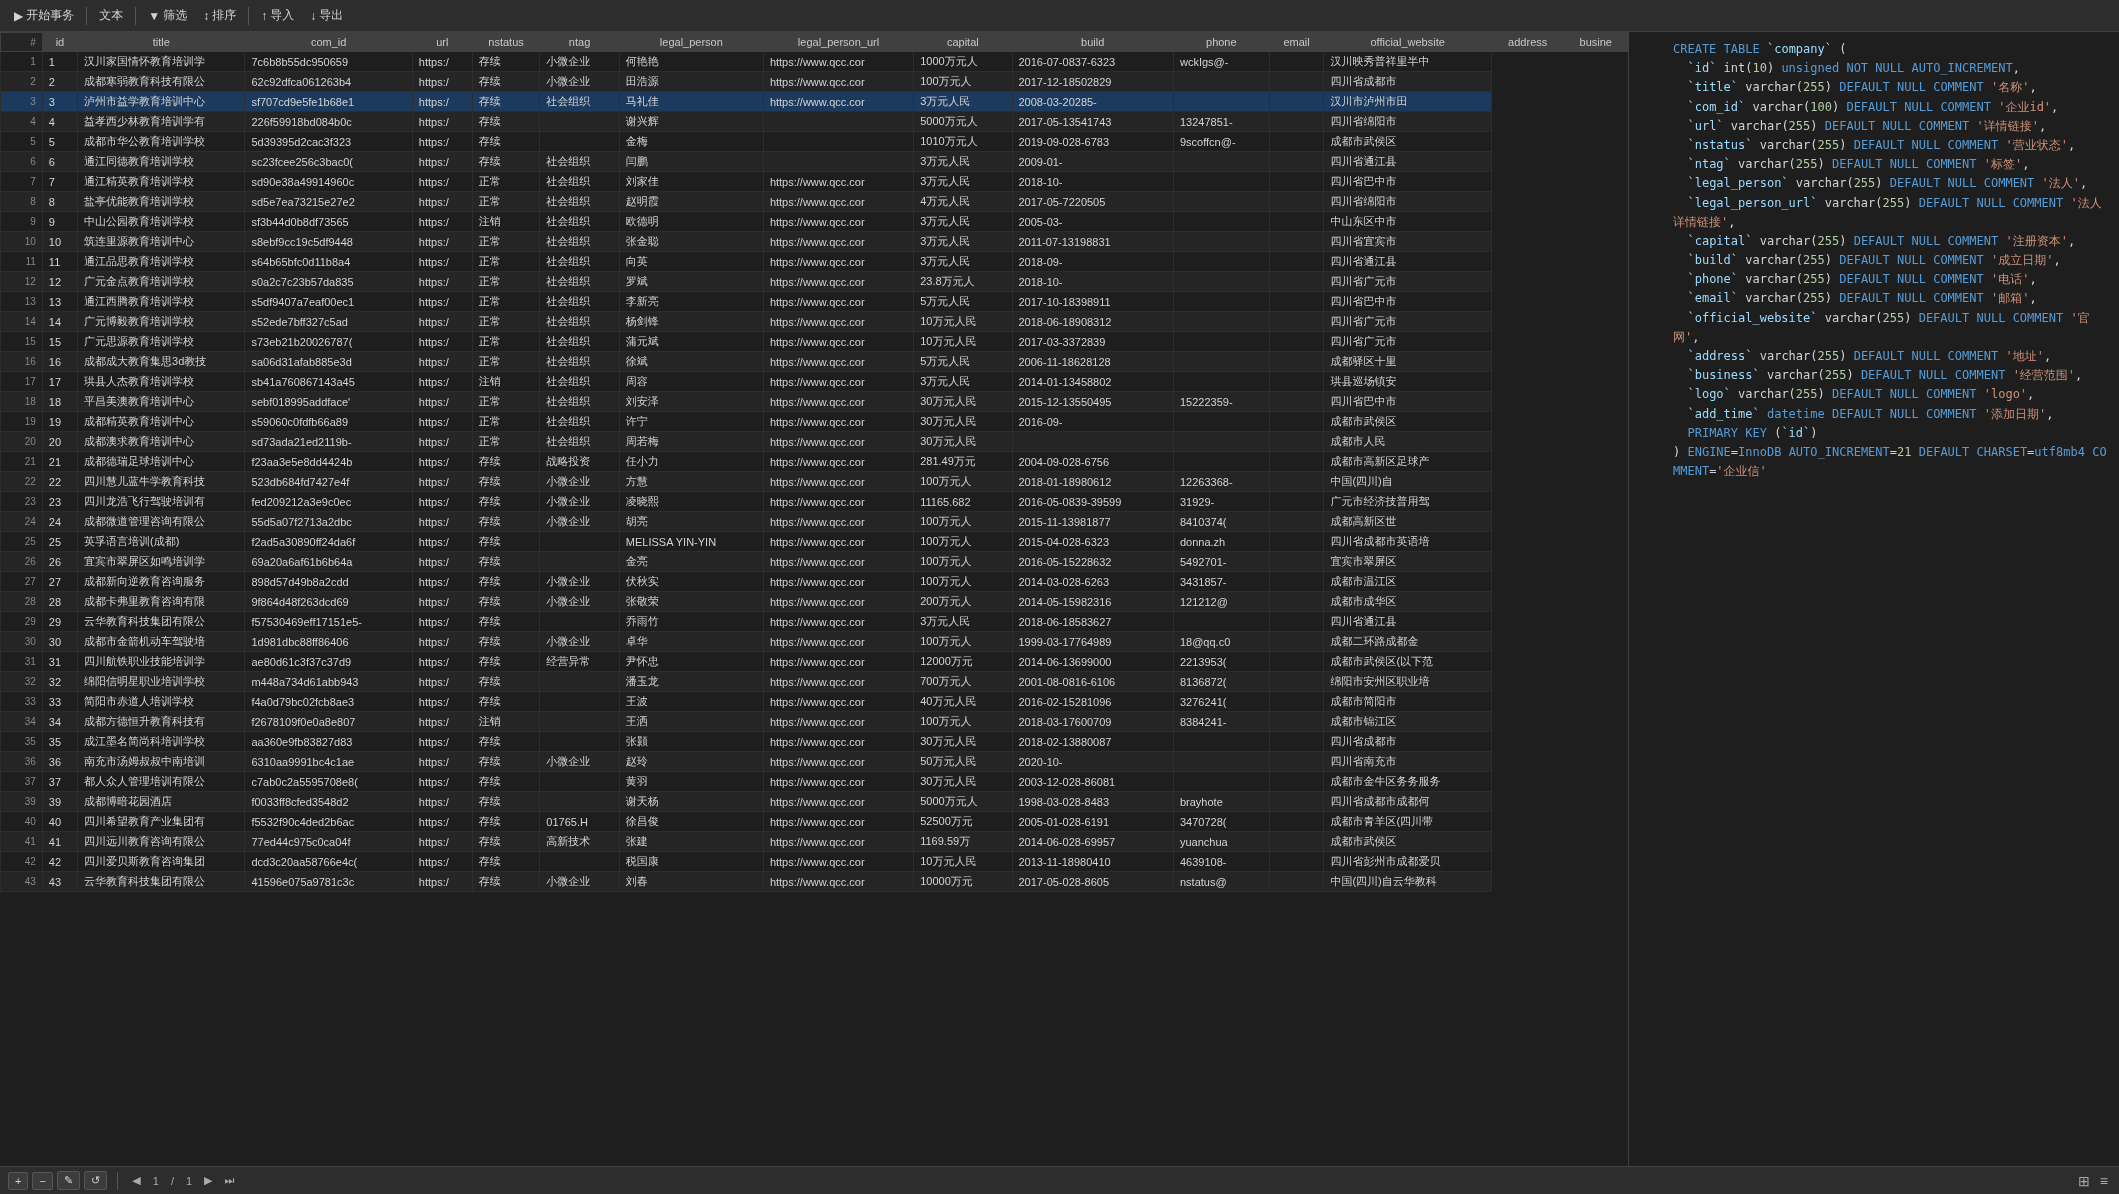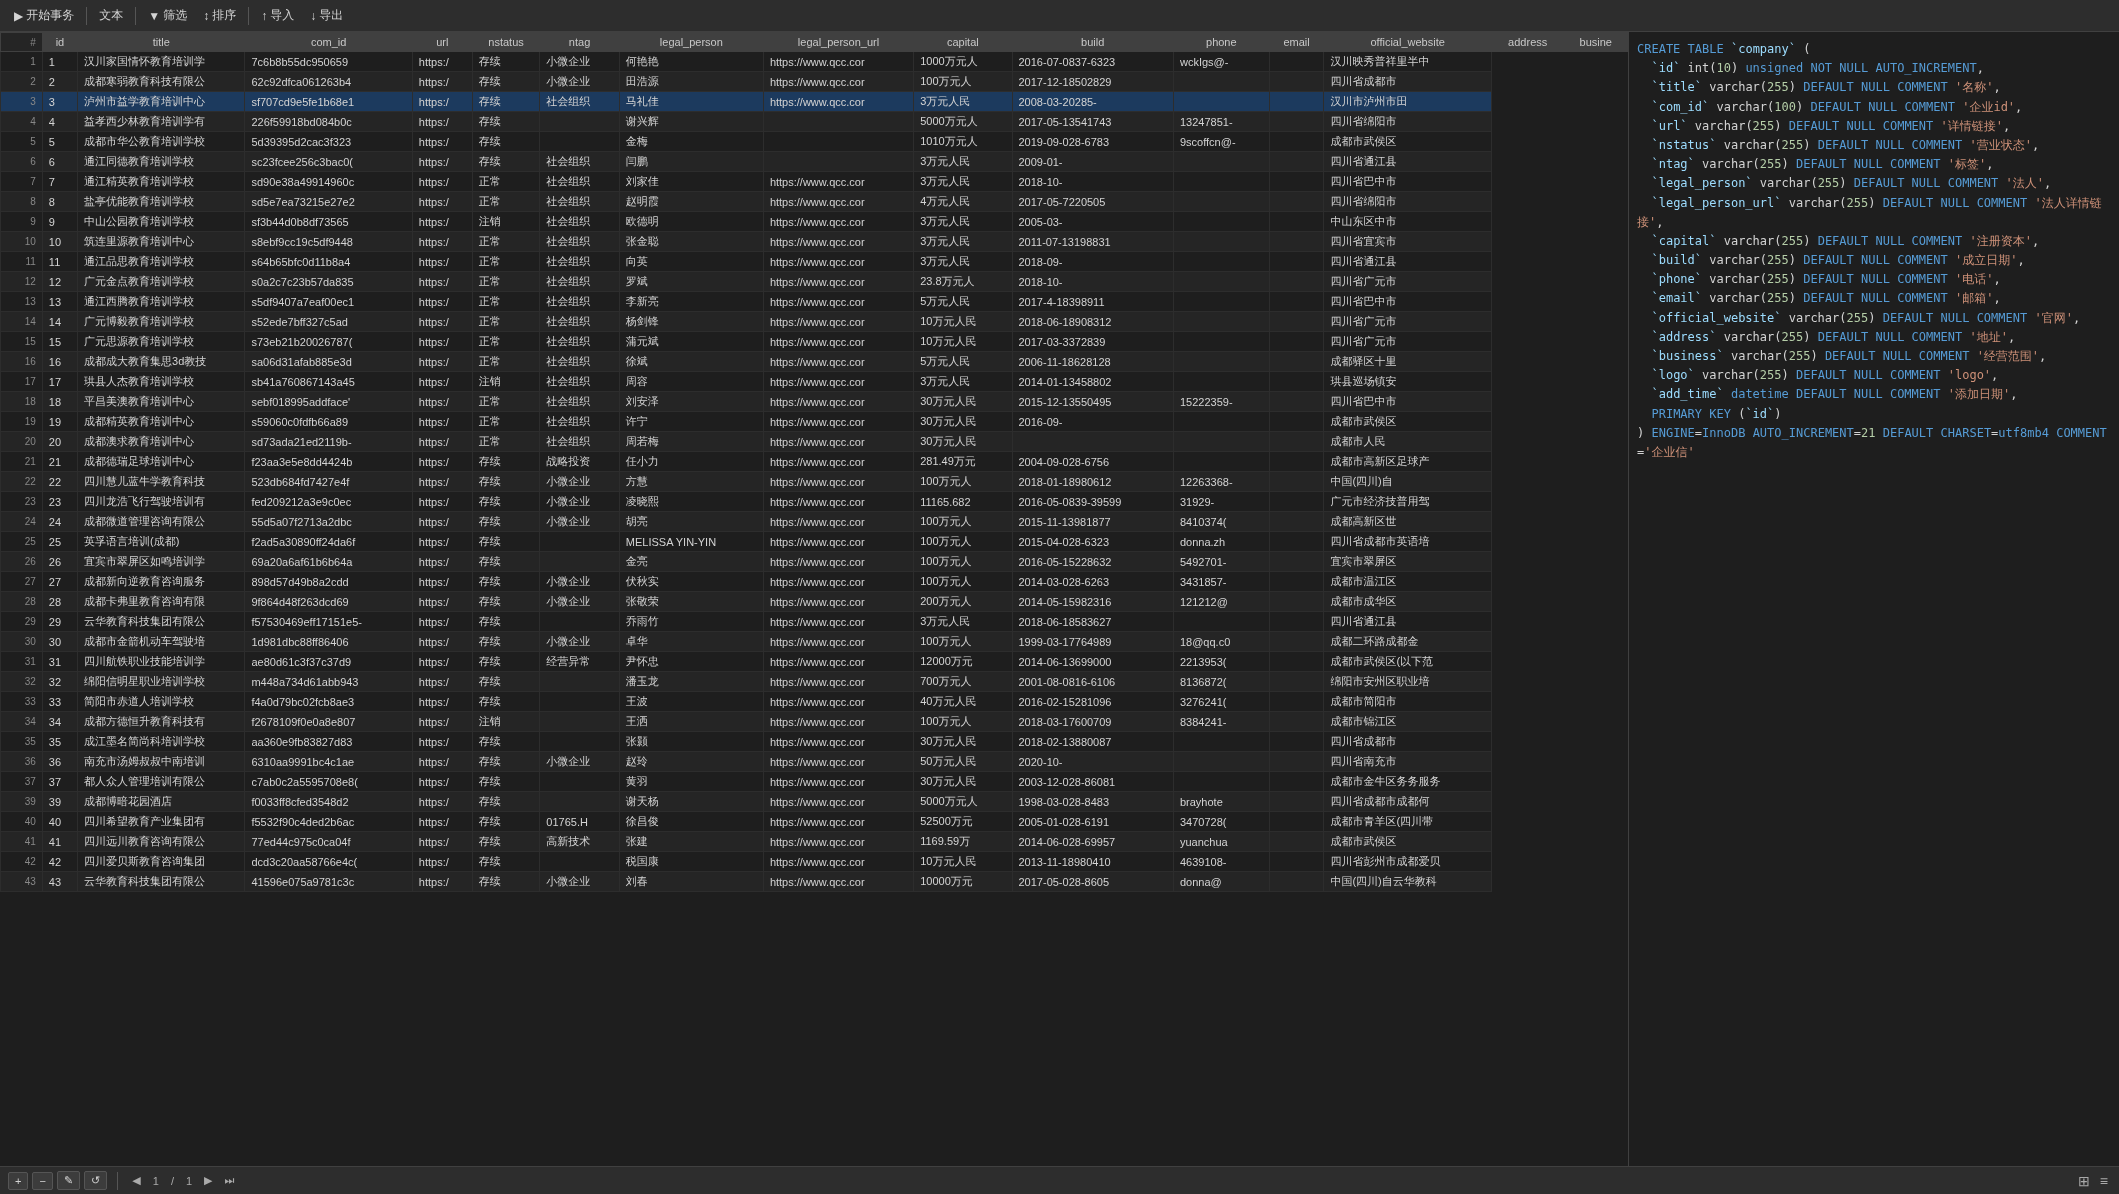--- a/index.html
+++ b/index.html
@@ -111,20 +111,21 @@
       overflow: auto;
       font-family: 'Consolas', 'Courier New', monospace;
       font-size: 12px;
       padding: 8px;
       color: #d4d4d4;
     }
     .sql-panel pre {
       white-space: pre-wrap;
       word-break: break-all;
       line-height: 1.6;
+      margin-left: 36px;
     }
     .sql-kw { color: #569cd6; }
     .sql-str { color: #ce9178; text-align: center; }
     .sql-num { color: #b5cea8; }
     .sql-field { color: #9cdcfe; }
 
     
     .pagination-bar {
       background: #2d2d2d;
       border-top: 1px solid #404040;
@@ -417,21 +418,21 @@
             <td>13</td>
             <td title="13">13</td>
             <td title="通江西腾教育培训学校">通江西腾教育培训学校</td>
             <td title="s5df9407a7eaf00ec1">s5df9407a7eaf00ec1</td>
             <td title="https:/">https:/</td>
             <td title="正常">正常</td>
             <td title="社会组织">社会组织</td>
             <td title="李新亮">李新亮</td>
             <td title="https://www.qcc.cor">https://www.qcc.cor</td>
             <td title="5万元人民">5万元人民</td>
-            <td title="2017-10-18398911">2017-4-18398911</td>
+            <td title="2017-10-18398911">2017-10-18398911</td>
             <td title=""></td>
             <td title=""></td>
             <td title="四川省巴中市">四川省巴中市</td>
           </tr>
           <tr>
             <td>14</td>
             <td title="14">14</td>
             <td title="广元博毅教育培训学校">广元博毅教育培训学校</td>
             <td title="s52ede7bff327c5ad">s52ede7bff327c5ad</td>
             <td title="https:/">https:/</td>
@@ -882,21 +883,21 @@
             <td title="43">43</td>
             <td title="云华教育科技集团有限公">云华教育科技集团有限公</td>
             <td title="41596e075a9781c3c">41596e075a9781c3c</td>
             <td title="https:/">https:/</td>
             <td title="存续">存续</td>
             <td title="小微企业">小微企业</td>
             <td title="刘春">刘春</td>
             <td title="https://www.qcc.cor">https://www.qcc.cor</td>
             <td title="10000万元">10000万元</td>
             <td title="2017-05-028-8605">2017-05-028-8605</td>
-            <td title="wangxl@">donna@</td>
+            <td title="wangxl@">nstatus@</td>
             <td title=""></td>
             <td title="中国(四川)自云华教科">中国(四川)自云华教科</td>
           </tr>
         </tbody>
     </table>
   </div>
 
   <div class="sql-panel">
     <pre id="sql-content"><span class="sql-kw">CREATE</span> <span class="sql-kw">TABLE</span> <span class="sql-field">`company`</span> (
   <span class="sql-field">`id`</span> int(<span class="sql-num">10</span>) <span class="sql-kw">unsigned</span> <span class="sql-kw">NOT <span class="sql-kw">NULL</span></span> <span class="sql-kw">AUTO_INCREMENT</span>,

